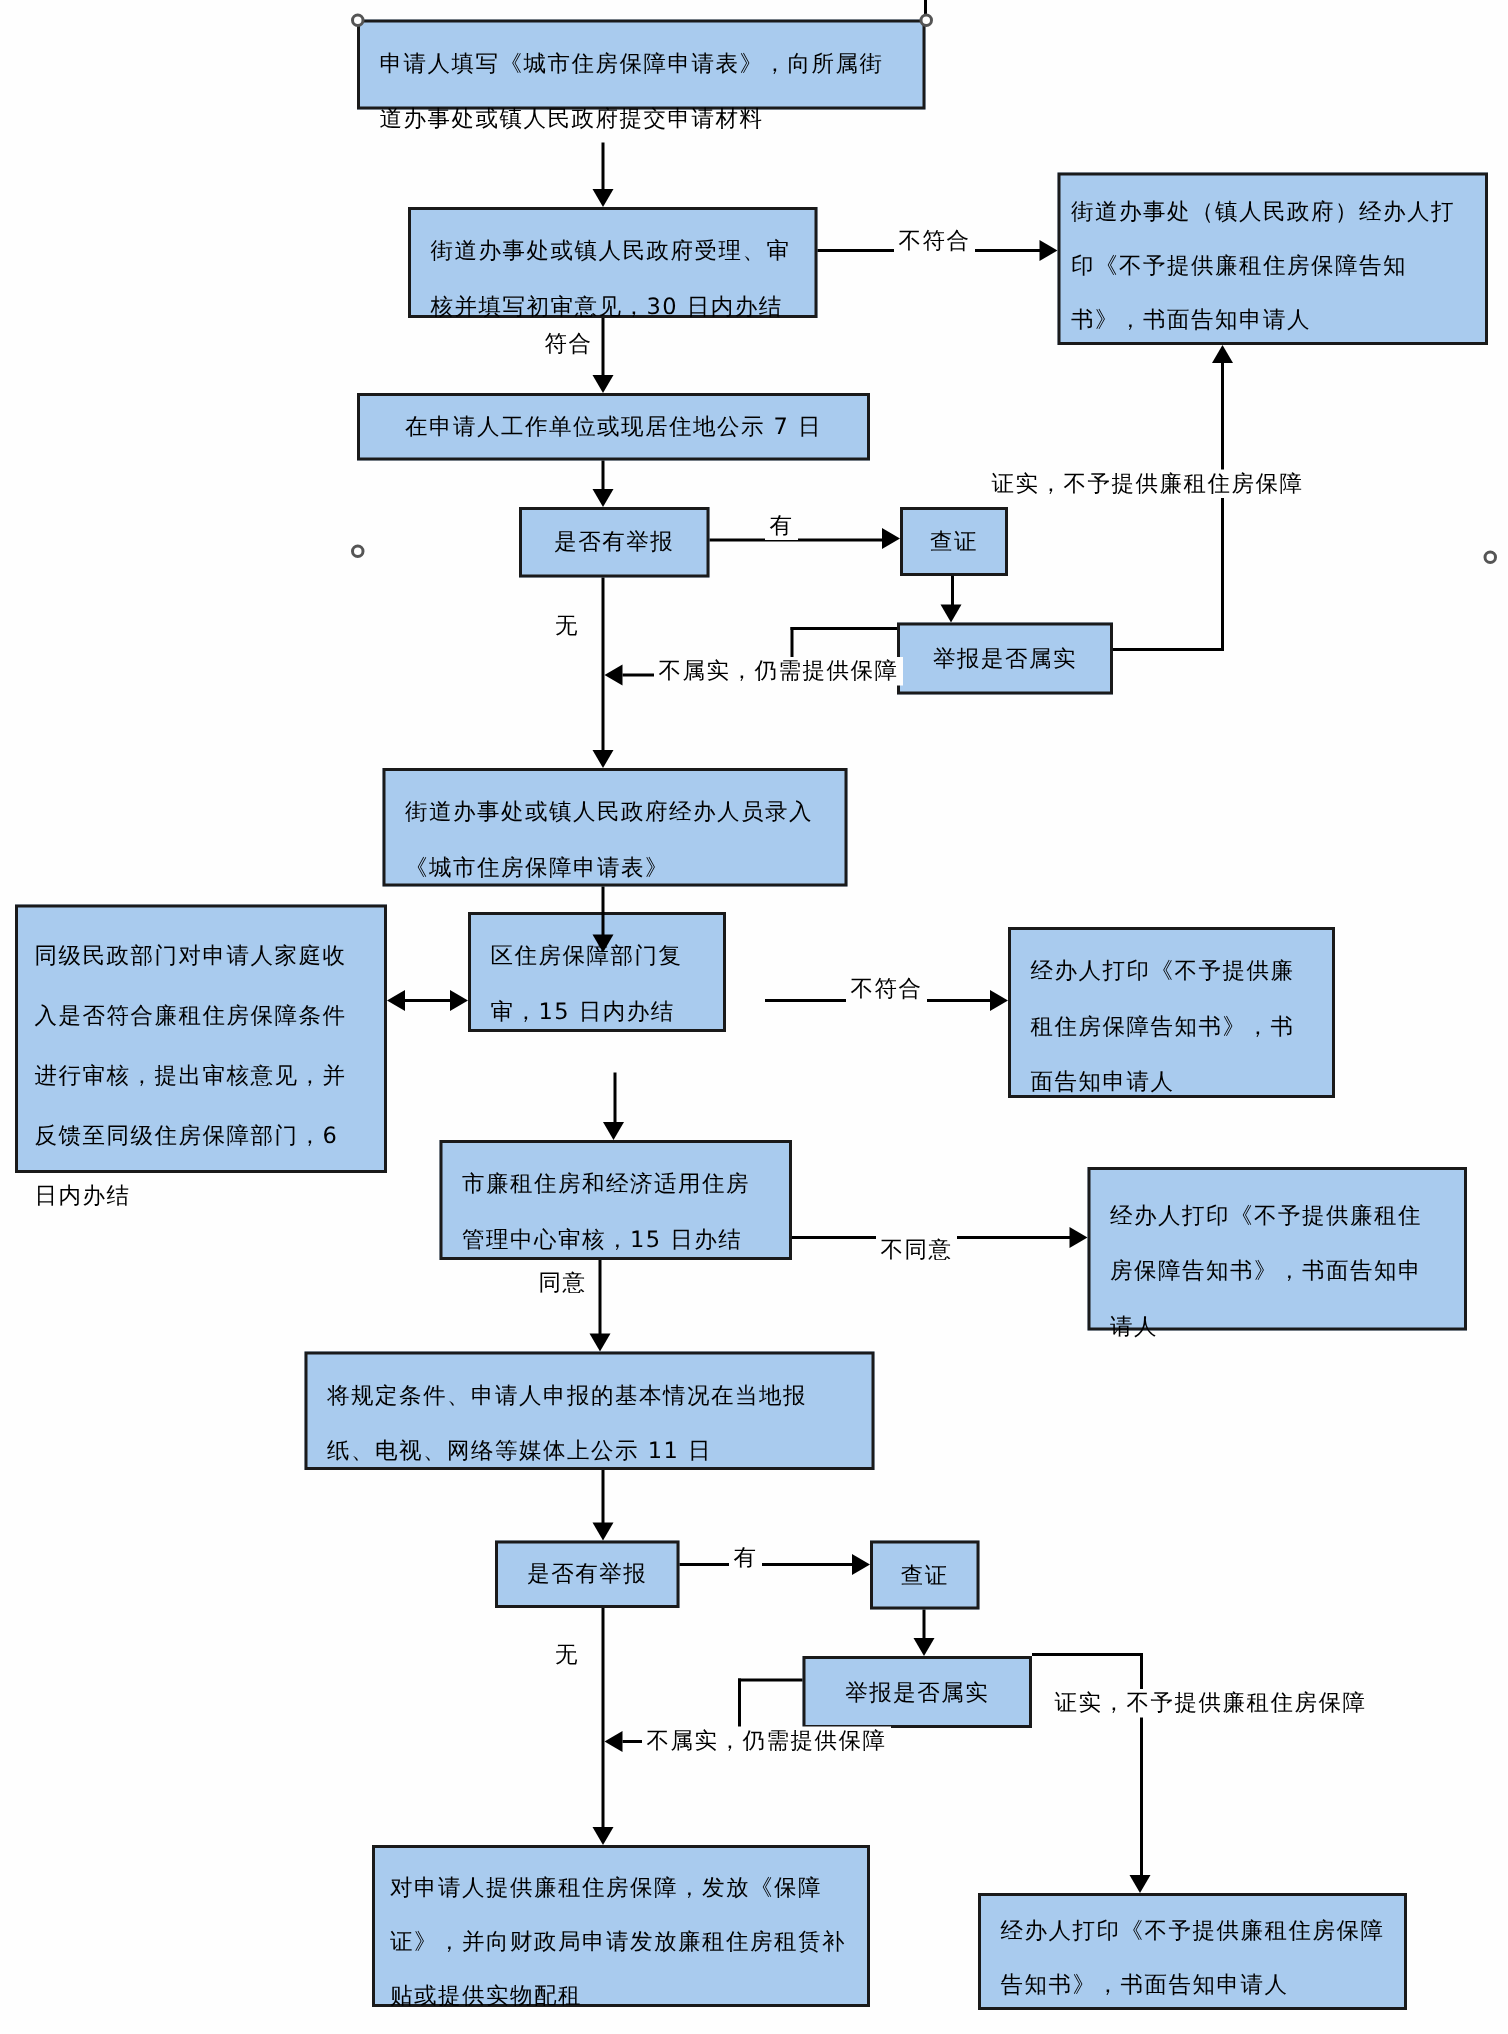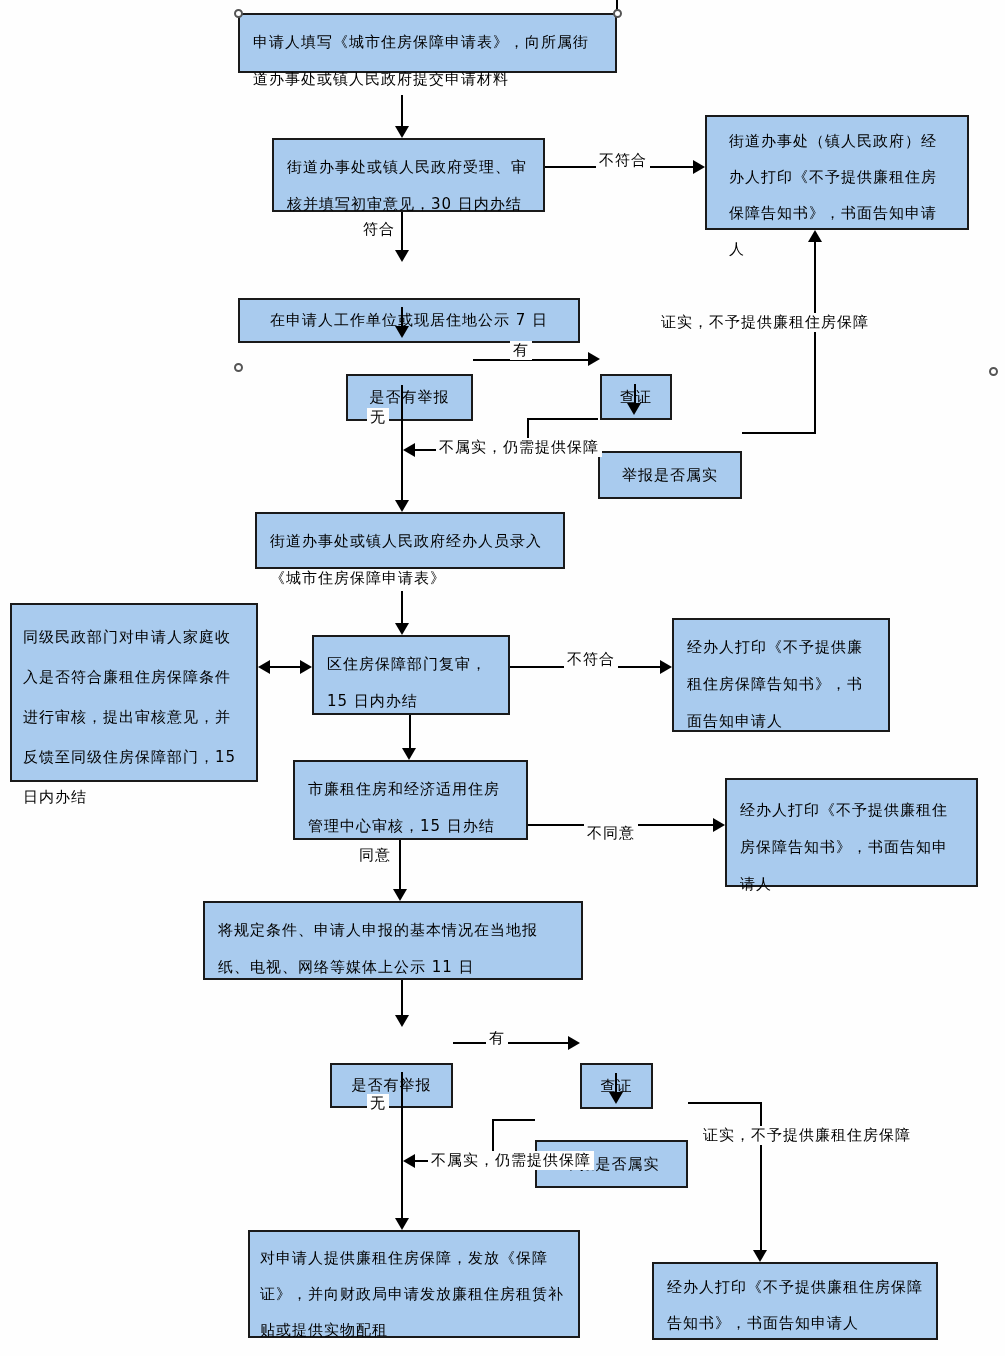--- a/index.html
+++ b/index.html
@@ -6,21 +6,21 @@
   #canvas{
     position:relative;width:1005px;height:1356px;background:#fefefe;
     font-family:"DejaVu Sans",sans-serif;font-size:15px;color:#000;
     overflow:hidden;
   }
   .node{
     position:absolute;background:#a9cbee;border:2px solid #1a1a1a;
     box-sizing:border-box;line-height:37px;padding:9px 13px;
     letter-spacing:1px;
   }
-  .node.center{display:flex;align-items:center;justify-content:center;text-align:center;padding:0;margin-top:36px;}
+  .node.center{display:flex;align-items:center;justify-content:center;text-align:center;padding:0;}
   .lbl{
     position:absolute;background:#fefefe;padding:0 3px;line-height:19px;
     letter-spacing:1px;white-space:nowrap;z-index:5;
   }
   .hline,.vline{position:absolute;background:#000;z-index:1;}
   .hline{height:2px;}
   .vline{width:2px;}
   .arr{position:absolute;width:0;height:0;z-index:2;}
   .arr-d{border-left:7px solid transparent;border-right:7px solid transparent;border-top:12px solid #000;}
   .arr-u{border-left:7px solid transparent;border-right:7px solid transparent;border-bottom:12px solid #000;}
@@ -31,28 +31,28 @@
     background:#fff;border:2px solid #555;box-sizing:border-box;z-index:6;
   }
 </style>
 </head>
 <body>
 
 <div id="canvas">
 
   <div class="node" style="left:238px;top:13px;width:379px;height:60px;">申请人填写《城市住房保障申请表》，向所属街道办事处或镇人民政府提交申请材料</div>
   <div class="node" style="left:272px;top:138px;width:273px;height:74px;">街道办事处或镇人民政府受理、审核并填写初审意见，30 日内办结</div>
-  <div class="node" style="left:705px;top:115px;width:264px;height:115px;line-height:36px;padding:6px 22px;">街道办事处（镇人民政府）经办人打印《不予提供廉租住房保障告知书》，书面告知申请人</div>
+  <div class="node" style="left:705px;top:115px;width:287px;height:115px;line-height:36px;padding:6px 7px;">街道办事处（镇人民政府）经办人打印《不予提供廉租住房保障告知书》，书面告知申请人</div>
   <div class="node center" style="left:238px;top:262px;width:342px;height:45px;">在申请人工作单位或现居住地公示 7 日</div>
   <div class="node center" style="left:346px;top:338px;width:127px;height:47px;">是否有举报</div>
   <div class="node center" style="left:600px;top:338px;width:72px;height:46px;">查证</div>
   <div class="node center" style="left:598px;top:415px;width:144px;height:48px;">举报是否属实</div>
-  <div class="node" style="left:255px;top:512px;width:310px;height:57px;">街道办事处或镇人民政府经办人员录入《城市住房保障申请表》</div>
-  <div class="node" style="left:10px;top:603px;width:248px;height:179px;line-height:40px;padding:12px 11px;">同级民政部门对申请人家庭收入是否符合廉租住房保障条件进行审核，提出审核意见，并反馈至同级住房保障部门，15 日内办结</div>
-  <div class="node" style="left:312px;top:635px;width:198px;height:80px;">区住房保障部门复审，15 日内办结</div>
+  <div class="node" style="left:255px;top:512px;width:310px;height:79px;">街道办事处或镇人民政府经办人员录入《城市住房保障申请表》</div>
+  <div class="node" style="left:10px;top:603px;width:248px;height:179px;line-height:40px;padding:12px 11px;">同级民政部门对申请人家庭收入是否符合廉租住房保障条件进行审核，提出审核意见，并反馈至同级住房保障部门，6 日内办结</div>
+  <div class="node" style="left:312px;top:608px;width:172px;height:80px;">区住房保障部门复审，15 日内办结</div>
   <div class="node" style="left:672px;top:618px;width:218px;height:114px;">经办人打印《不予提供廉租住房保障告知书》，书面告知申请人</div>
   <div class="node" style="left:293px;top:760px;width:235px;height:80px;">市廉租住房和经济适用住房管理中心审核，15 日办结</div>
   <div class="node" style="left:725px;top:778px;width:253px;height:109px;padding:12px 13px;">经办人打印《不予提供廉租住房保障告知书》，书面告知申请人</div>
   <div class="node" style="left:203px;top:901px;width:380px;height:79px;">将规定条件、申请人申报的基本情况在当地报纸、电视、网络等媒体上公示 11 日</div>
   <div class="node center" style="left:330px;top:1027px;width:123px;height:45px;">是否有举报</div>
   <div class="node center" style="left:580px;top:1027px;width:73px;height:46px;">查证</div>
   <div class="node center" style="left:535px;top:1104px;width:153px;height:48px;">举报是否属实</div>
   <div class="node" style="left:248px;top:1230px;width:332px;height:108px;line-height:36px;padding:8px 10px;">对申请人提供廉租住房保障，发放《保障证》，并向财政局申请发放廉租住房租赁补贴或提供实物配租</div>
   <div class="node" style="left:652px;top:1262px;width:286px;height:78px;line-height:36px;padding:5px 13px;">经办人打印《不予提供廉租住房保障告知书》，书面告知申请人</div>
 

